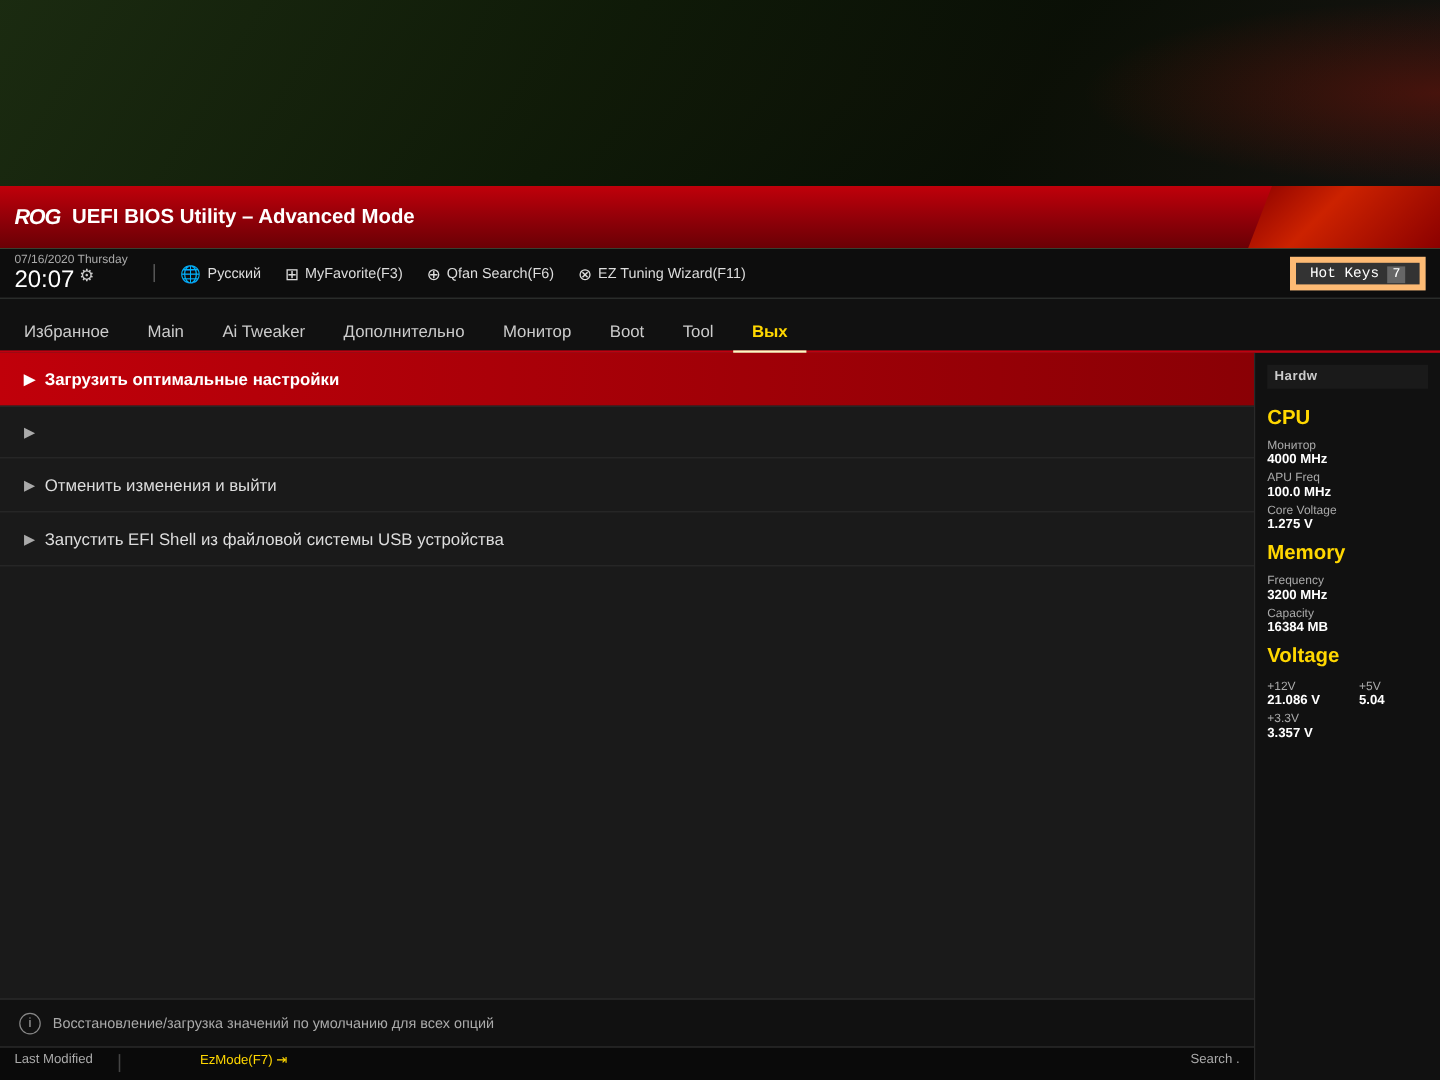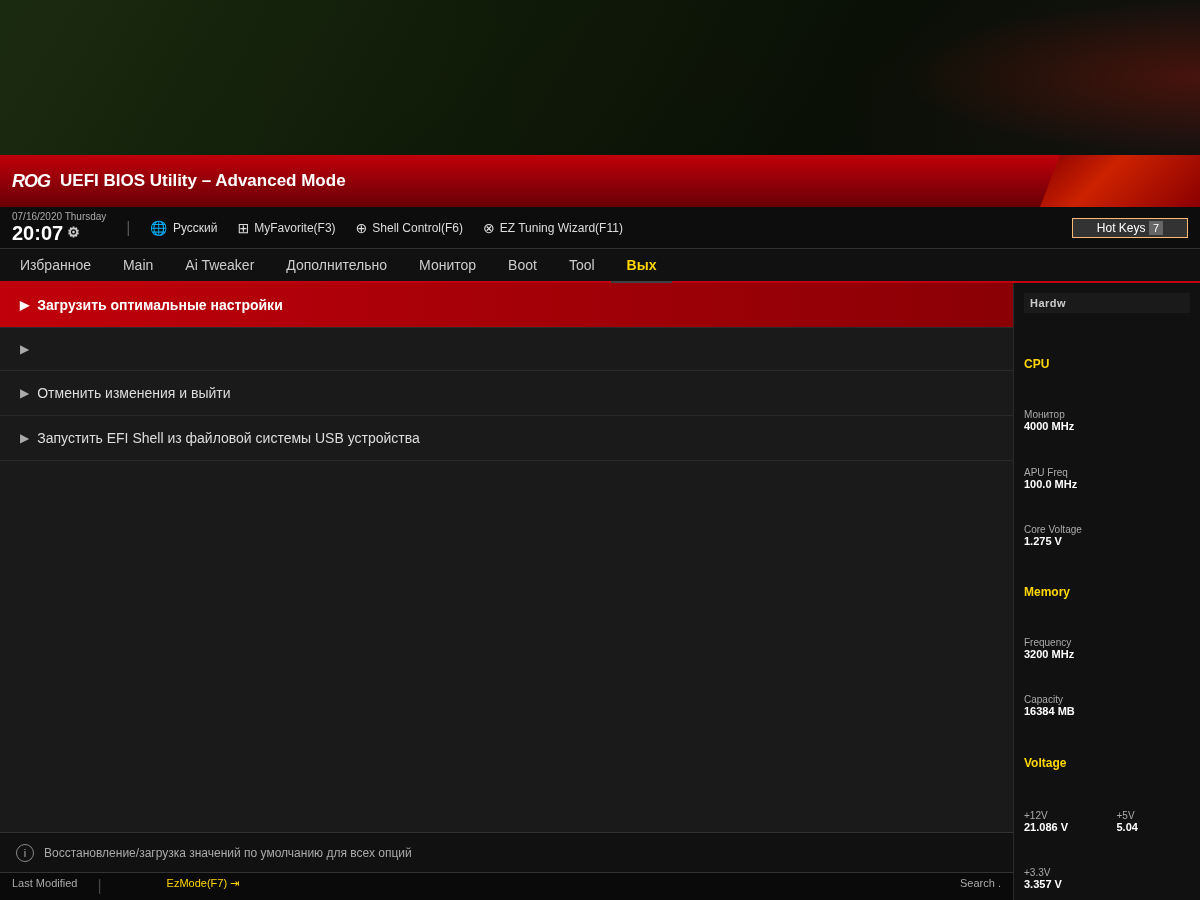--- a/index.html
+++ b/index.html
@@ -83,23 +83,22 @@
     }
 
     .date-text {
       color: #aaa;
       font-size: 10px;
     }
 
     .time-text {
       color: #fff;
       font-size: 20px;
-      font-weight: bold;
-      display: flex;
-      align-items: center;
+      font-weight: normal;
+      display: flex;
       gap: 4px;
     }
 
     .gear-icon-small {
       font-size: 14px;
       color: #ccc;
     }
 
     .info-sep {
       color: #555;
@@ -116,48 +115,50 @@
     }
 
     .info-icon {
       font-size: 14px;
     }
 
     .hot-keys {
       margin-left: auto;
       background: #333;
       color: #fff;
-      padding: 2px 24px;
+      padding: 2px 12px;
       font-size: 12px;
-      border: 1px solid #fdba74;
+      border: 5px solid #fdba74;
+      font-family: Liberation Mono, monospace;
     }
 
     
     .nav-bar {
       background: #111;
       display: flex;
       align-items: stretch;
       border-bottom: 2px solid #c00010;
       padding: 0 4px;
     }
 
     .nav-tab {
       color: #ccc;
       padding: 8px 16px;
       font-size: 14px;
       cursor: pointer;
       border-bottom: 2px solid transparent;
       margin-bottom: -2px;
       white-space: nowrap;
       transition: color 0.1s;
+      margin-top: 11px;
     }
 
     .nav-tab.active {
       color: #ffd700;
-      border-bottom: 2px solid #404040;
+      border-bottom: 2px solid #fef9c3;
       font-weight: bold;
     }
 
     
     .main-area {
       display: flex;
       flex: 1;
       overflow: hidden;
     }
 
@@ -250,34 +251,33 @@
       color: #ffd700;
       padding-left: 45px;
     }
 
     .bottom-sep {
       color: #444;
     }
 
     
     .sidebar {
-      width: 187px;
+      width: 155px;
       background: #111;
       border-left: 1px solid #2a2a2a;
       display: flex;
       flex-direction: column;
       padding: 10px 10px;
       font-size: 11px;
       overflow: hidden;
-      justify-content: space-between;
     }
 
     .sidebar-section-title {
       color: #ffd700;
-      font-size: 12px;
+      font-size: 17px;
       font-weight: bold;
       margin-top: 8px;
       margin-bottom: 4px;
     }
 
     .sidebar-section-title:first-child {
       margin-top: 0;
     }
 
     .sidebar-label {
@@ -347,21 +347,21 @@
       <span>Русский</span>
     </div>
 
     <div class="info-item">
       <span class="info-icon">⊞</span>
       <span>MyFavorite(F3)</span>
     </div>
 
     <div class="info-item">
       <span class="info-icon">⊕</span>
-      <span>Shell Control(F6)</span>
+      <span>Qfan Search(F6)</span>
     </div>
 
     <div class="info-item">
       <span class="info-icon">⊗</span>
       <span>EZ Tuning Wizard(F11)</span>
     </div>
 
     <div class="hot-keys">
       <span>Hot Keys</span> <span style="background:#666;padding:1px 4px;font-size:11px;">7</span>
     </div>

